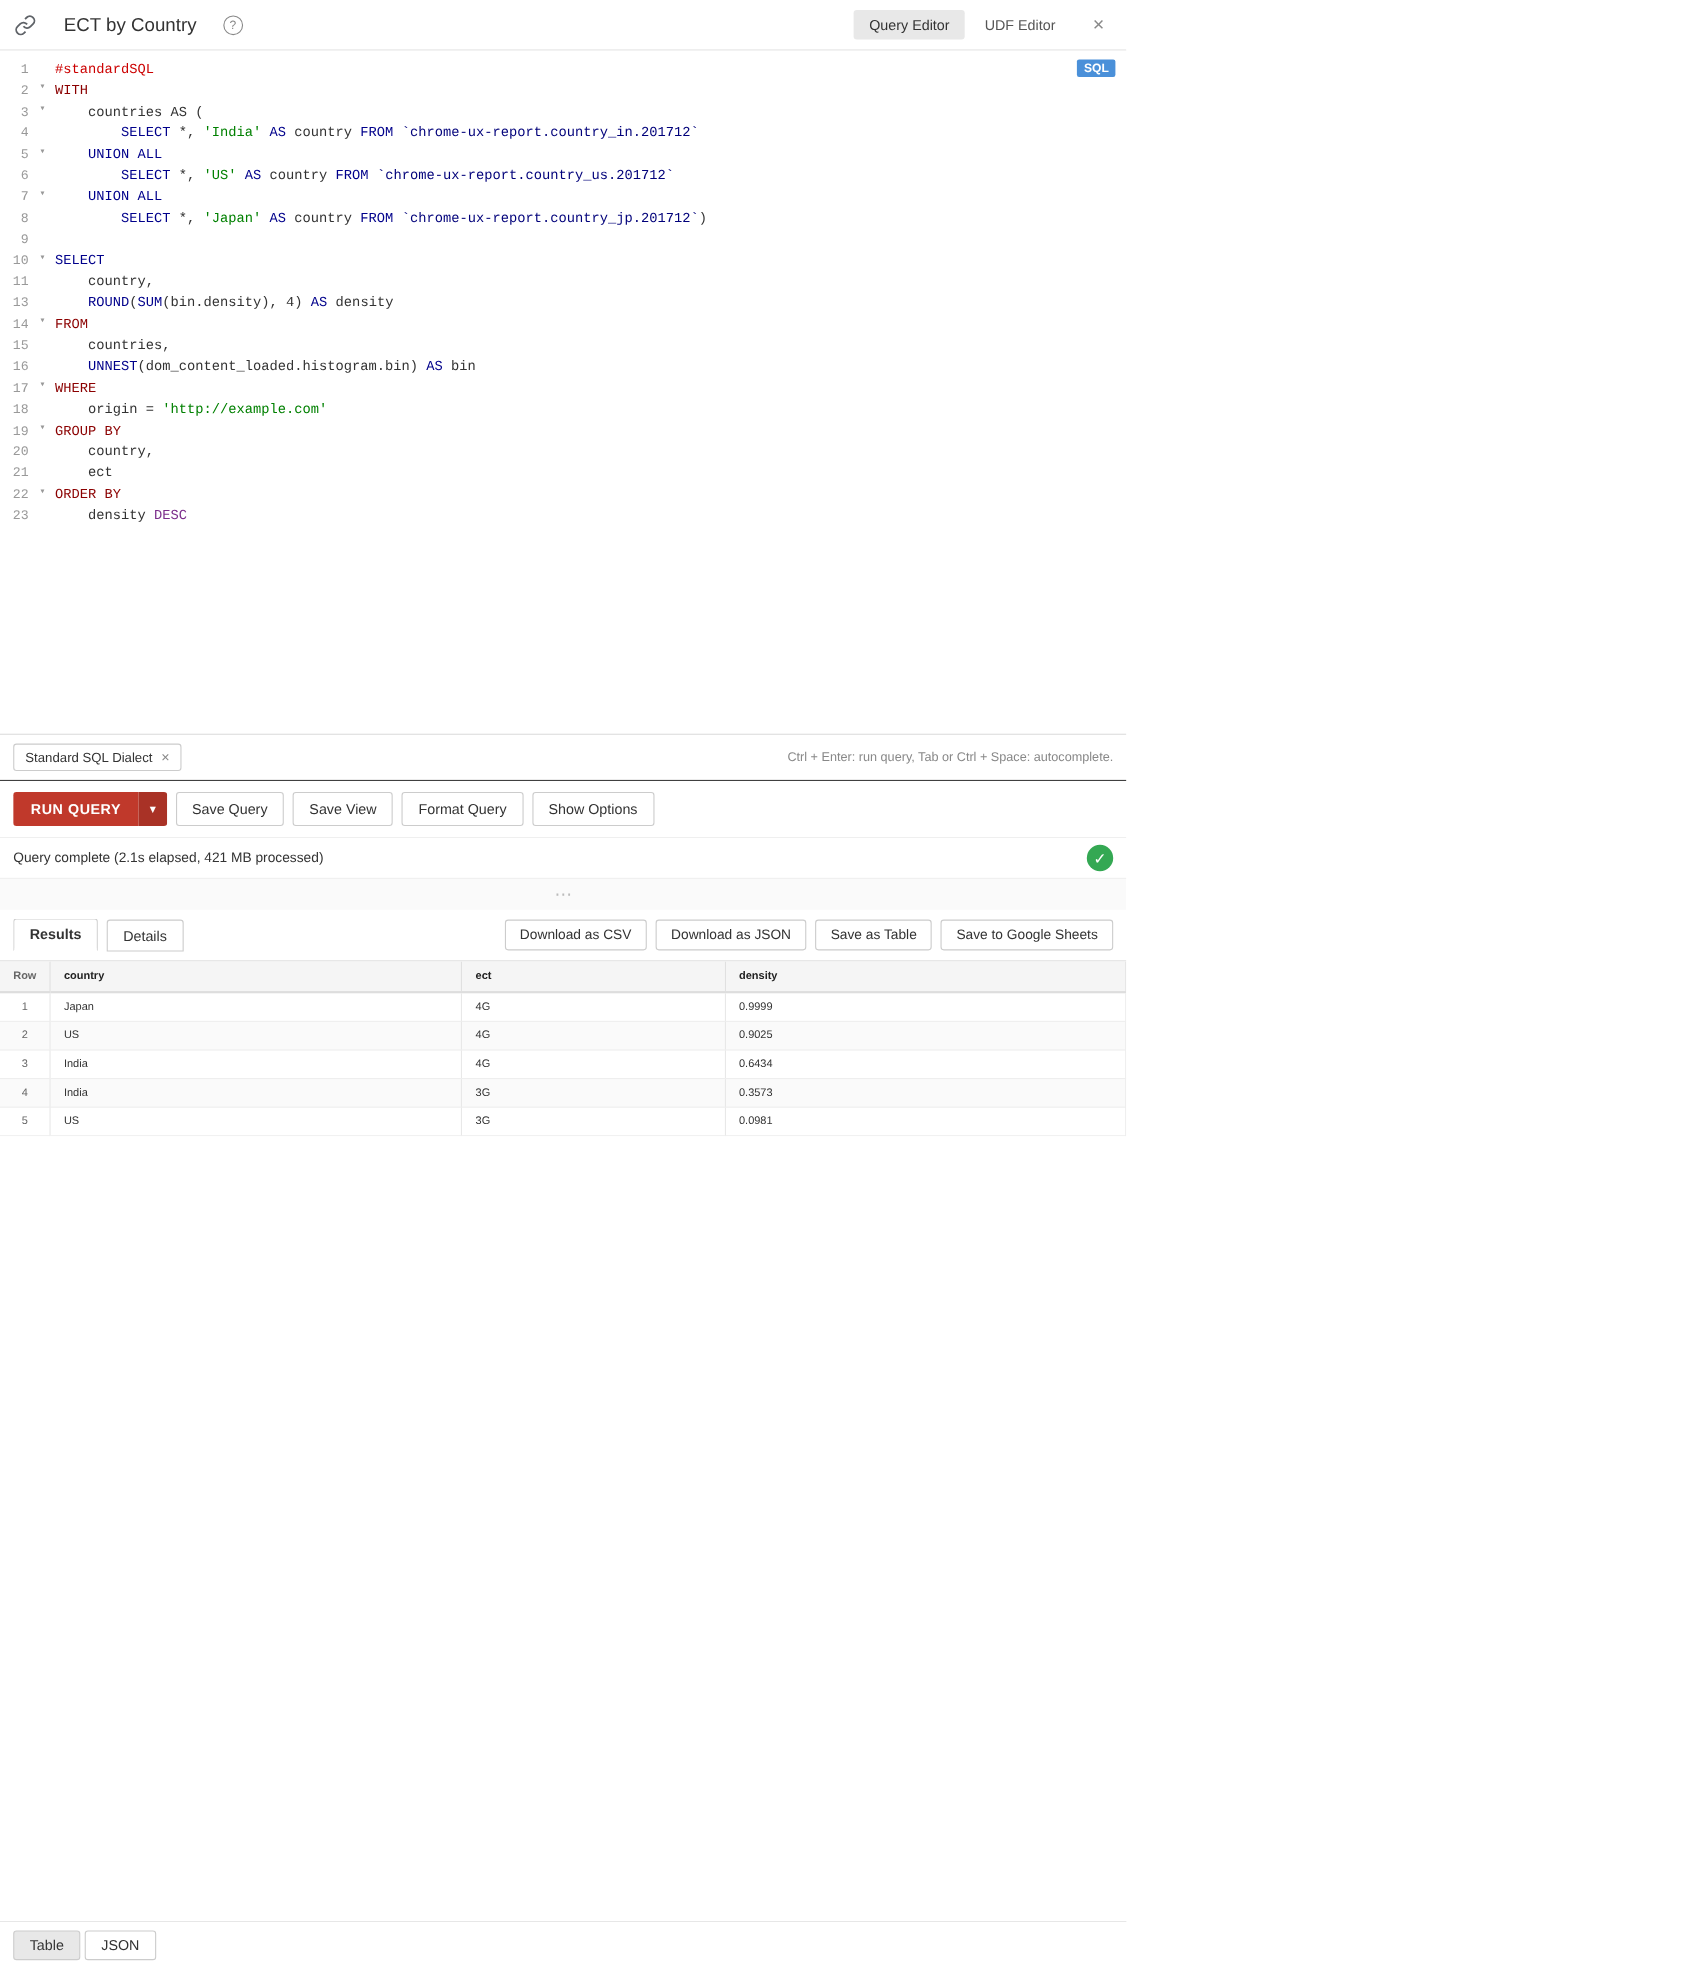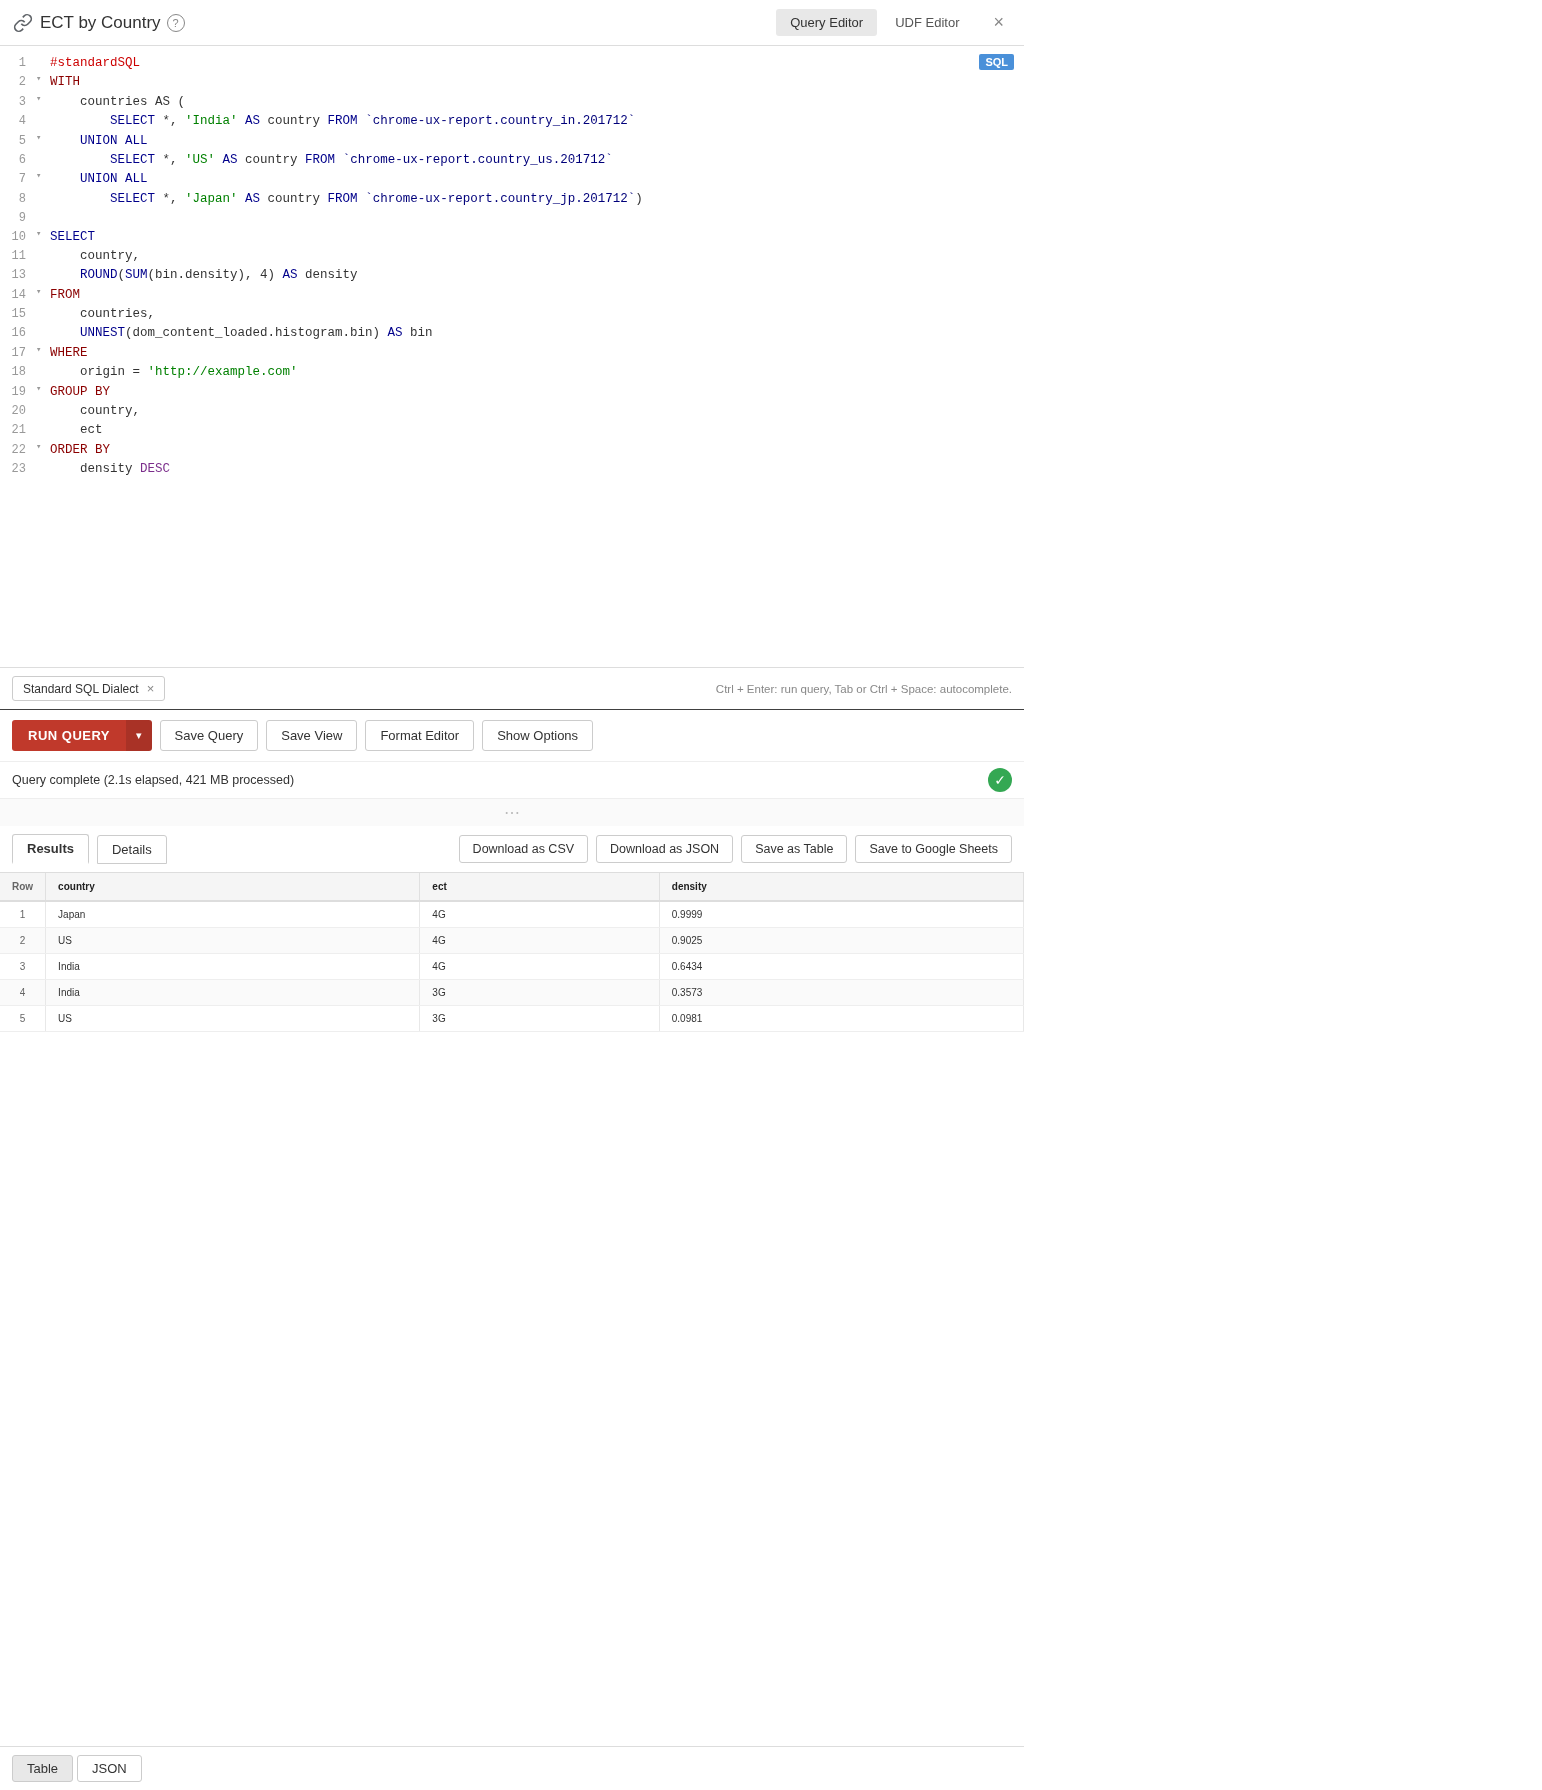--- a/index.html
+++ b/index.html
@@ -17,21 +17,21 @@
       display: flex;
       align-items: center;
       padding: 8px 12px;
       border-bottom: 1px solid #ddd;
       background: #fff;
       height: 46px;
     }
     .header-title-area {
       display: flex;
       align-items: center;
-      gap: 6px;
+      gap: 24px;
       flex: 1;
     }
     .link-icon {
       width: 22px;
       height: 22px;
       display: inline-flex;
       align-items: center;
       justify-content: center;
       color: #5f6368;
     }
@@ -515,21 +515,21 @@
   <span class="shortcut-hint">Ctrl + Enter: run query, Tab or Ctrl + Space: autocomplete.</span>
 </div>
 
 <div class="toolbar">
   <div class="run-query-btn">
     <button class="run-main">RUN QUERY</button>
     <button class="run-dropdown">▾</button>
   </div>
   <button class="toolbar-btn">Save Query</button>
   <button class="toolbar-btn">Save View</button>
-  <button class="toolbar-btn">Format Editor</button>
+  <button class="toolbar-btn">Format Query</button>
   <button class="toolbar-btn">Show Options</button>
 </div>
 
 <div class="status-bar">
   <span class="status-text">Query complete (2.1s elapsed, 421 MB processed)</span>
   <div class="success-icon">✓</div>
 </div>
 
 <div class="drag-divider">⋯</div>
 

